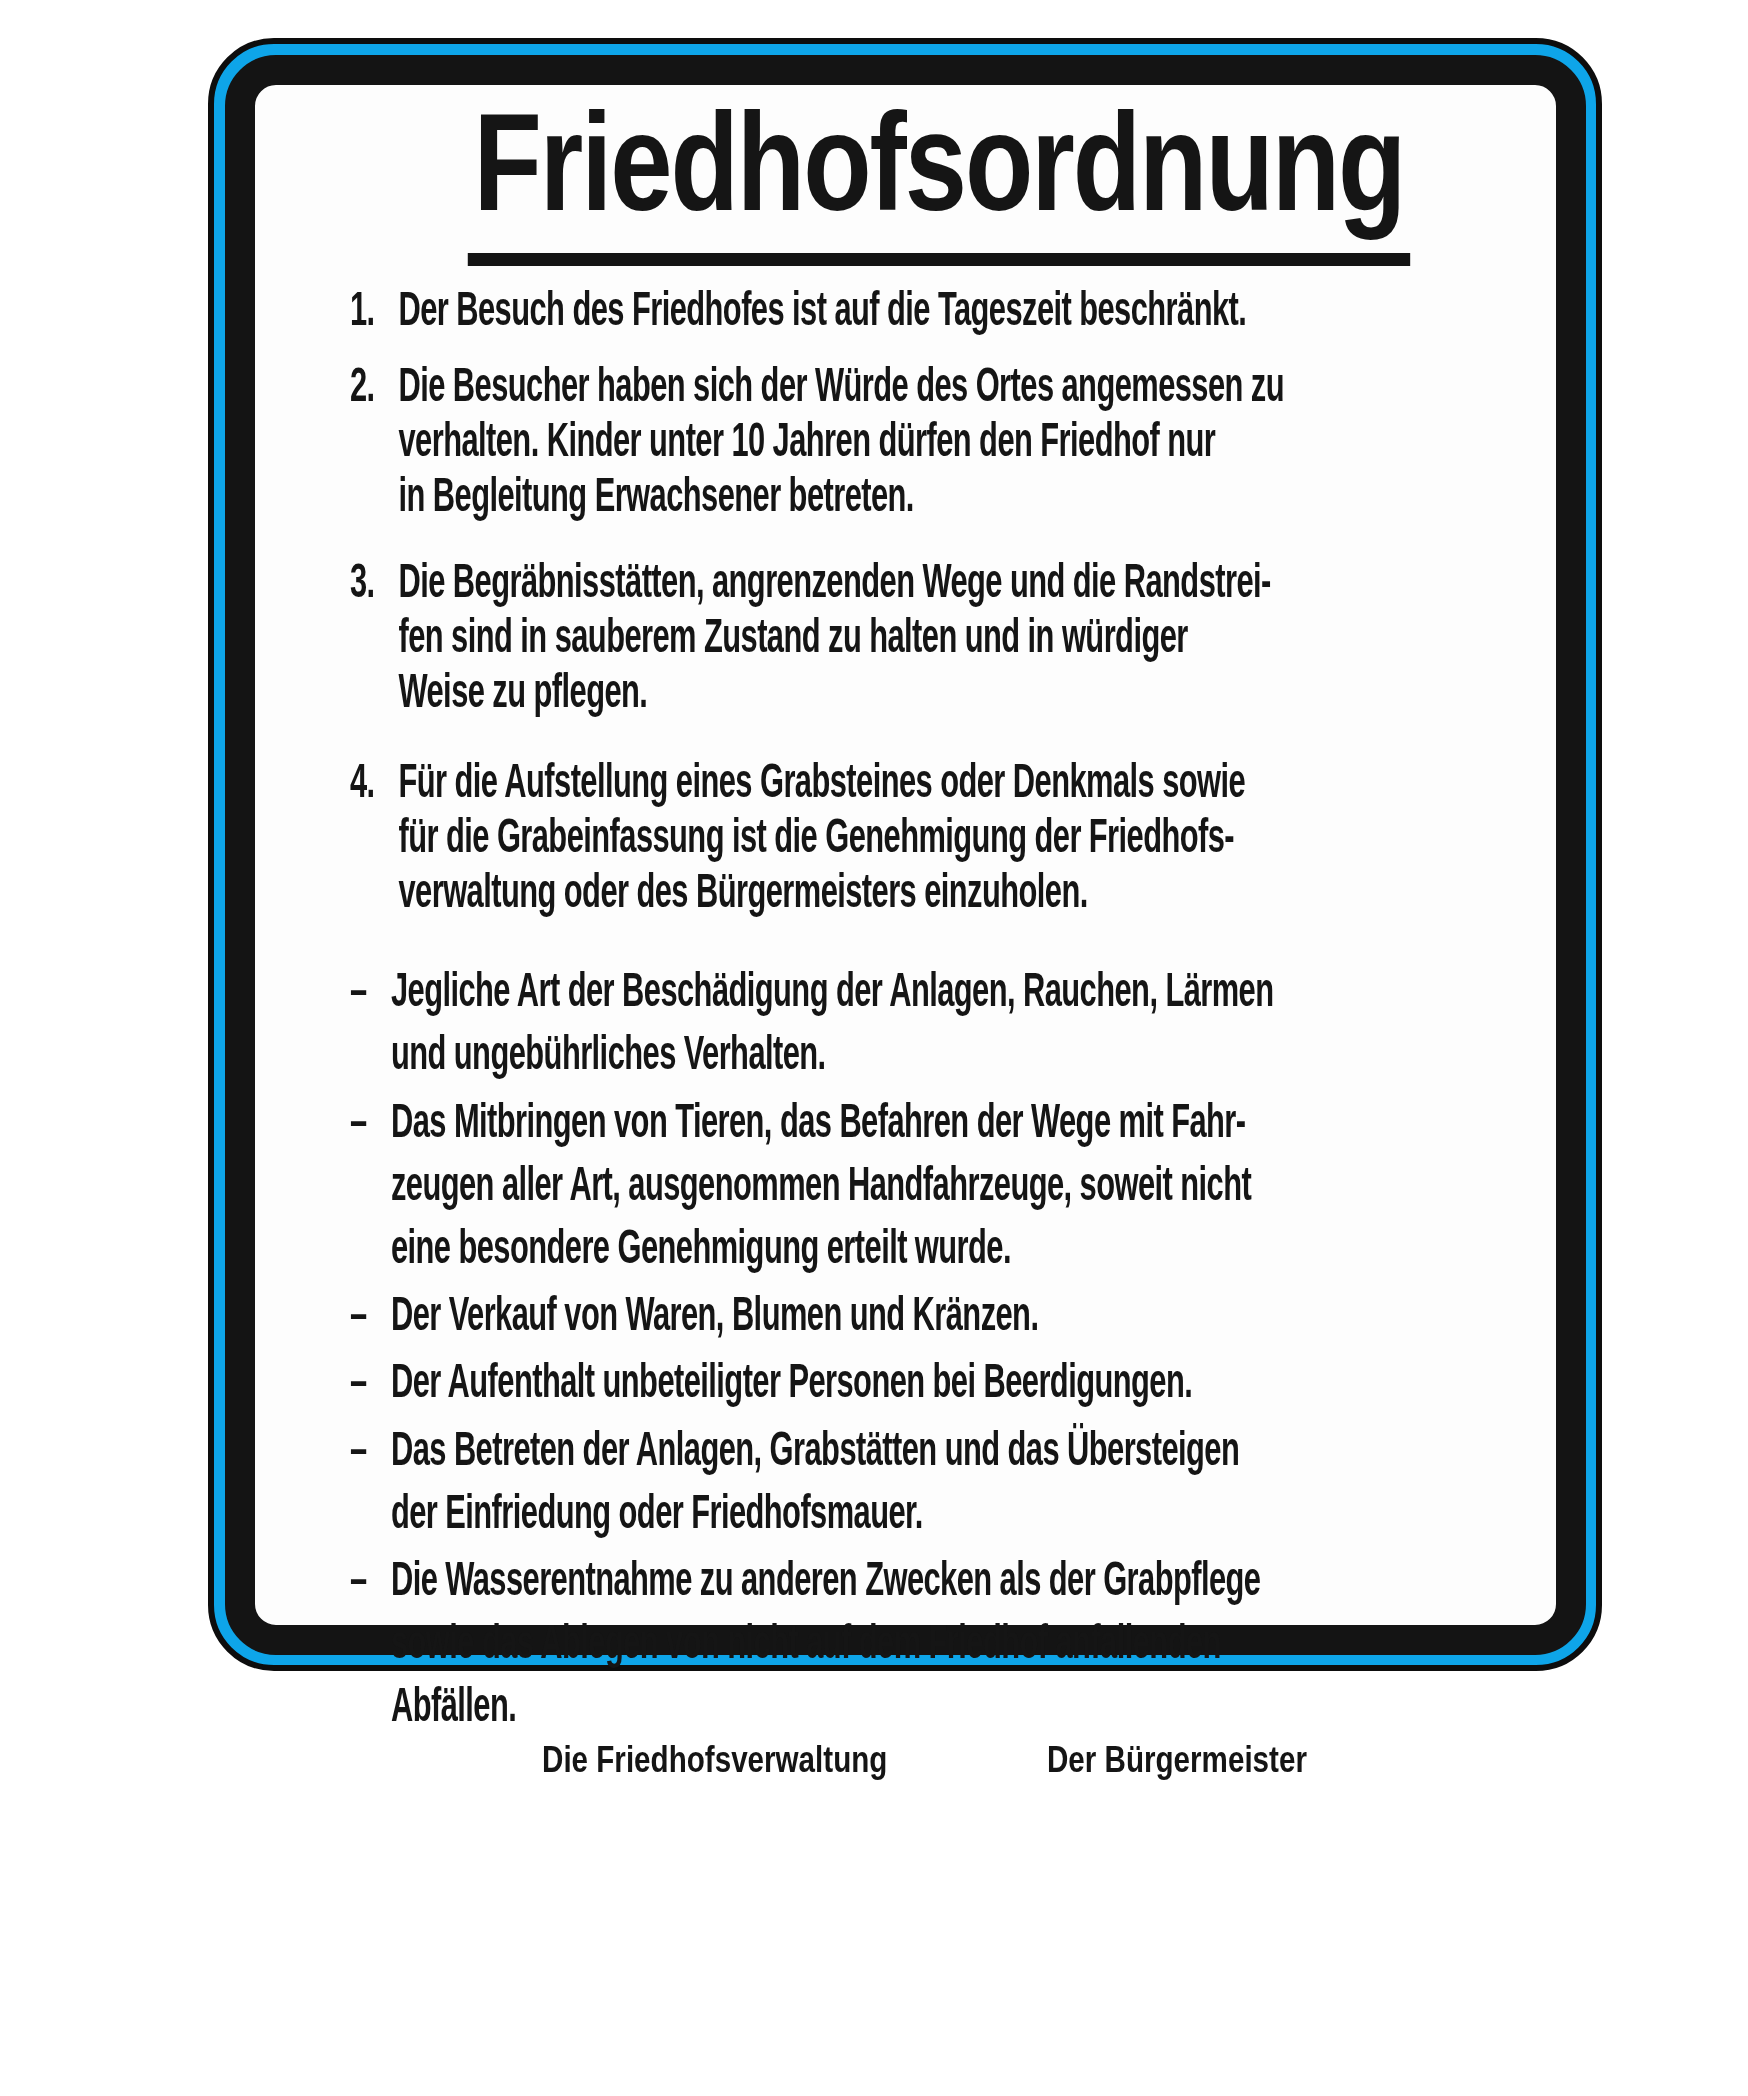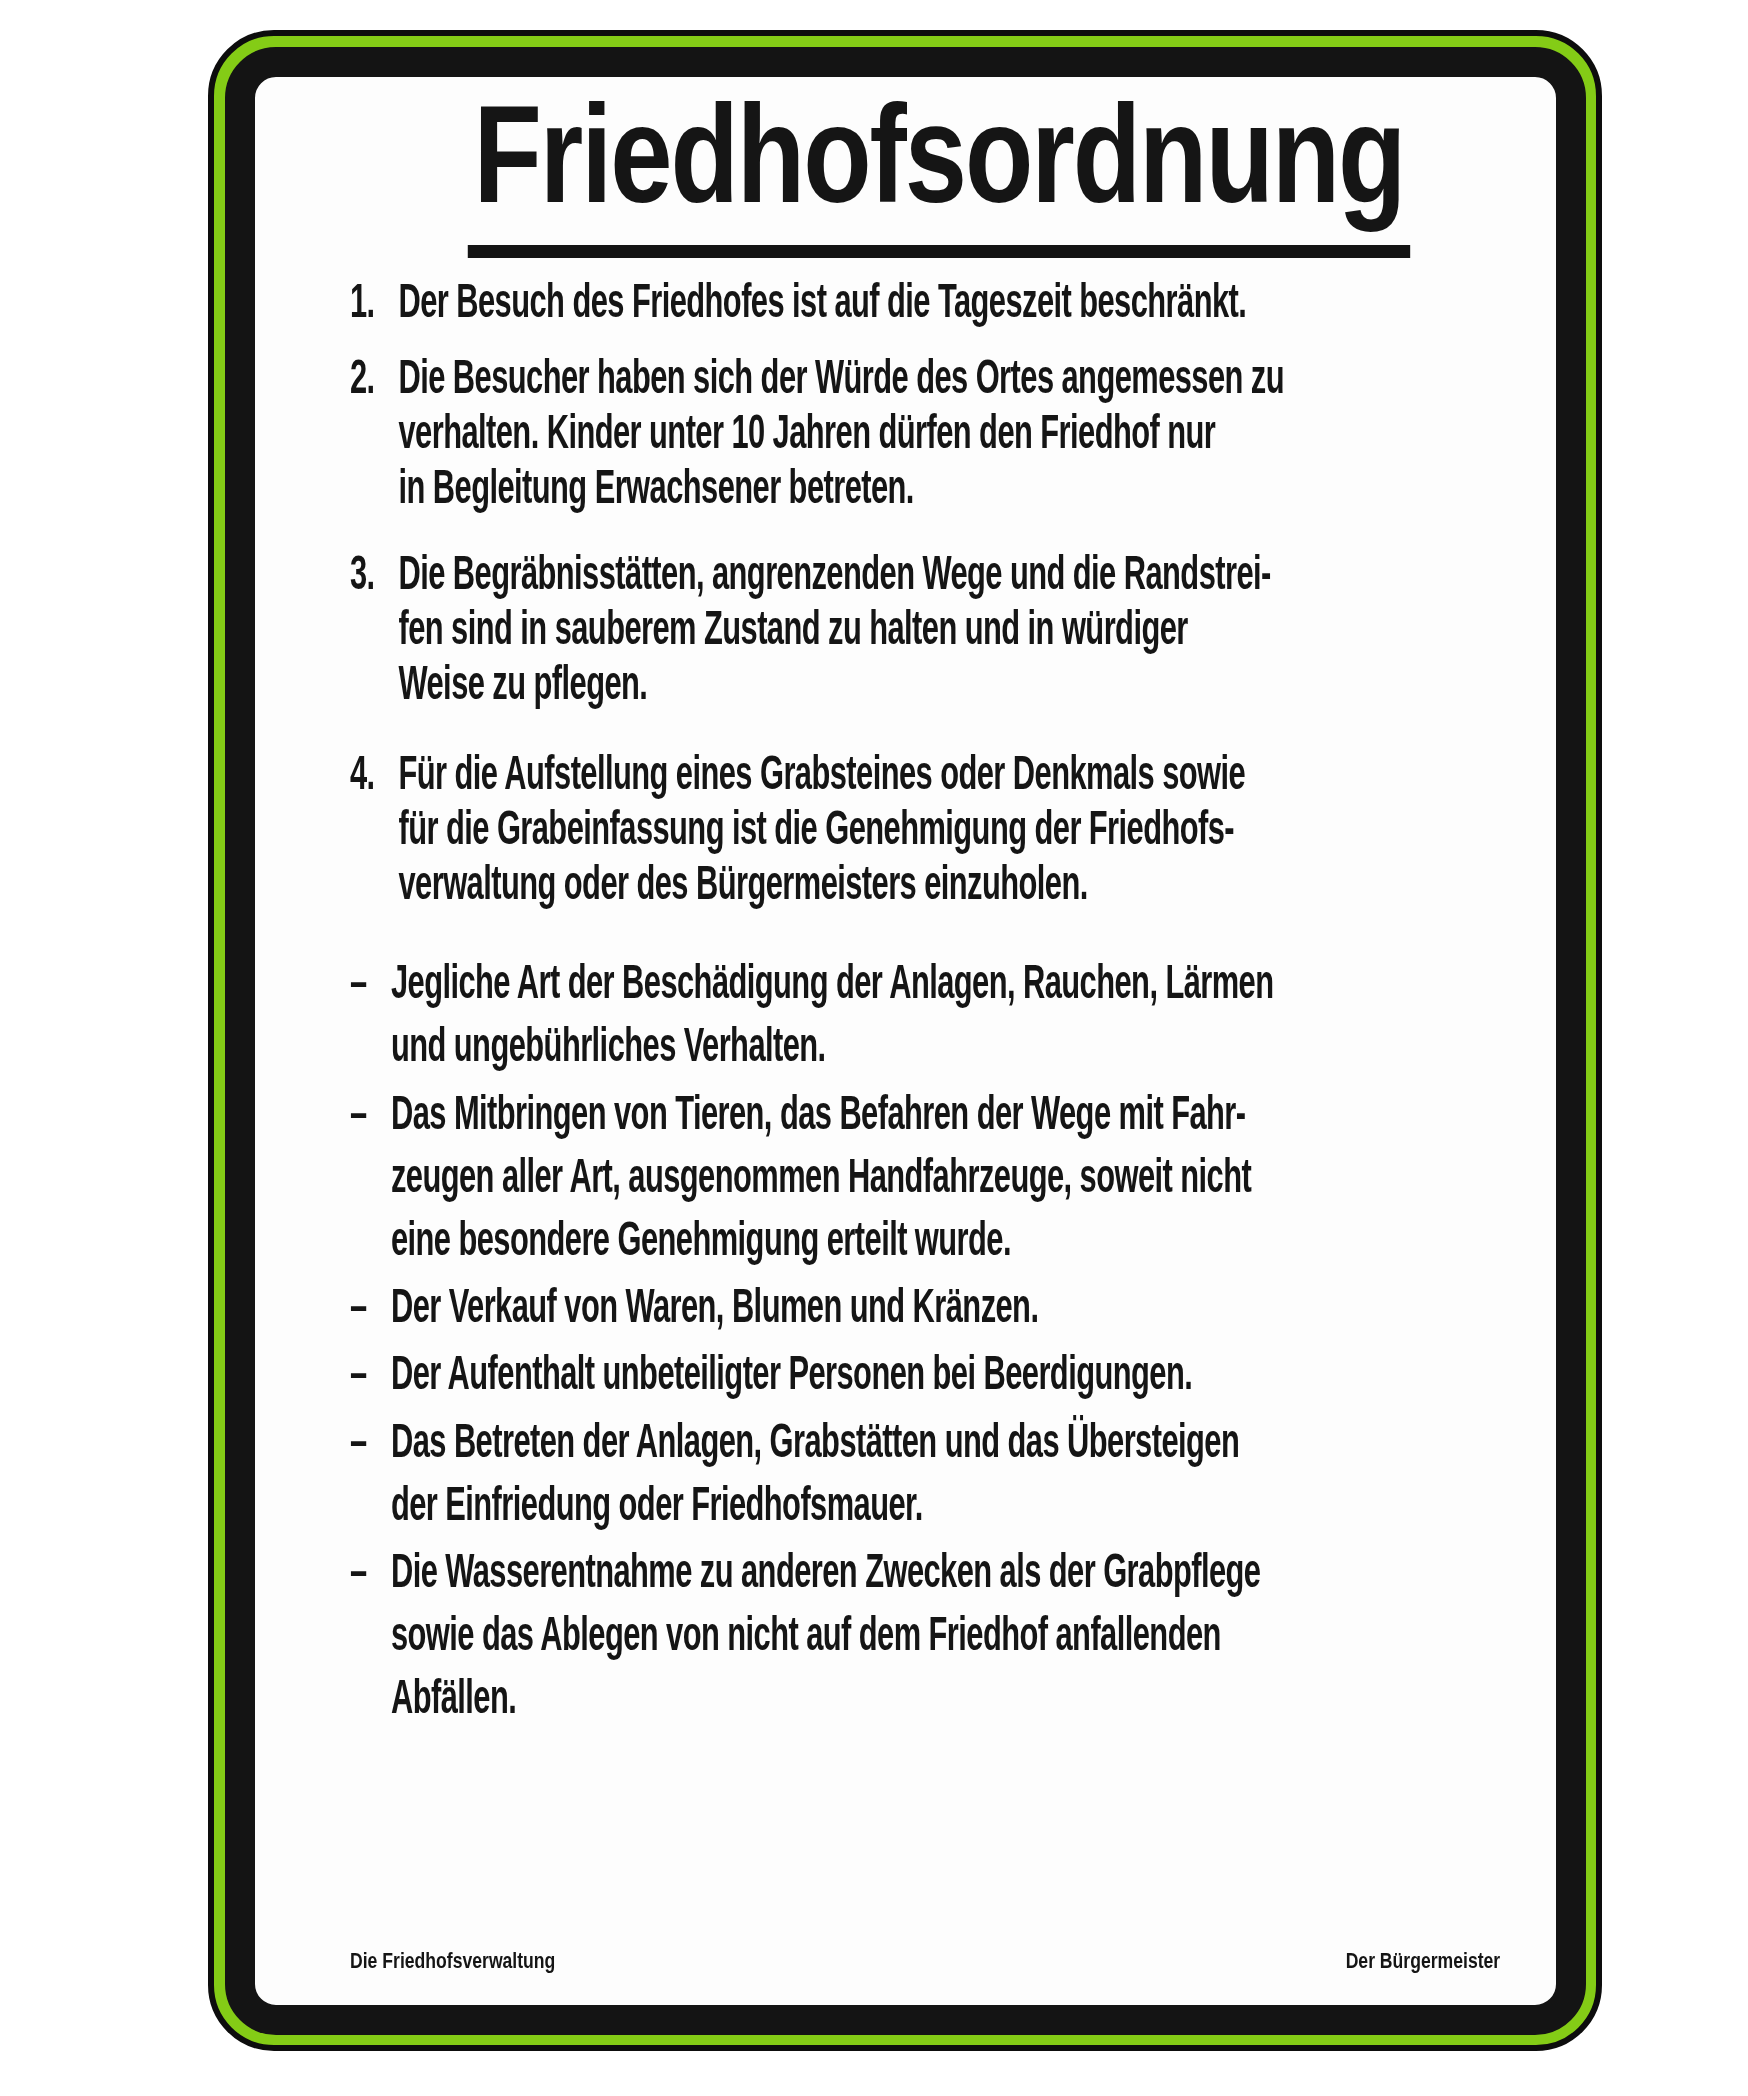--- a/index.html
+++ b/index.html
@@ -6,26 +6,26 @@
   .page{
     position:relative;
     width:1749px;height:2096px;
     background:#ffffff;
     overflow:hidden;
     font-family:"Liberation Sans", sans-serif;
   }
   
   .sign-outline{
     position:absolute;
-    left:208px;top:30px;
-    width:1394px;height:2021px;
+    left:208px;top:38px;
+    width:1394px;height:1633px;
     box-sizing:border-box;
     border:6.1px solid #0d0d0d;
     border-radius:66px;
-    background:#84cc16;
+    background:#0ea5e9;
   }
   
   .sign-frame{
     position:absolute;
     left:10.5px;top:10.5px;right:10.5px;bottom:10.5px;
     box-sizing:border-box;
     border:30px solid #141414;
     border-radius:51px;
     background:#fdfdfd;
   }
@@ -79,24 +79,24 @@
     transform:scaleX(0.63);
     transform-origin:left top;
     white-space:nowrap;
   }
   .b-item{ margin-bottom:4.4px; }
   .b-item .squeeze{ line-height:63px; }
   .closing .squeeze{ line-height:63px; }
   .footer{
     margin-top:auto;
     display:flex;
-    justify-content:space-between;
+    justify-content:center;
     align-items:flex-end;
     font-weight:bold;
-    font-size:22px;
+    font-size:37px;
     line-height:38px;
     padding:0 8.7px 1.7px 0;
     gap:8px;
   }
   .footer .left{ transform:scaleX(0.80); transform-origin:left bottom; white-space:nowrap; }
   .footer .right{ transform:scaleX(0.80); transform-origin:right bottom; white-space:nowrap; }
 </style>
 </head>
 <body>
 

